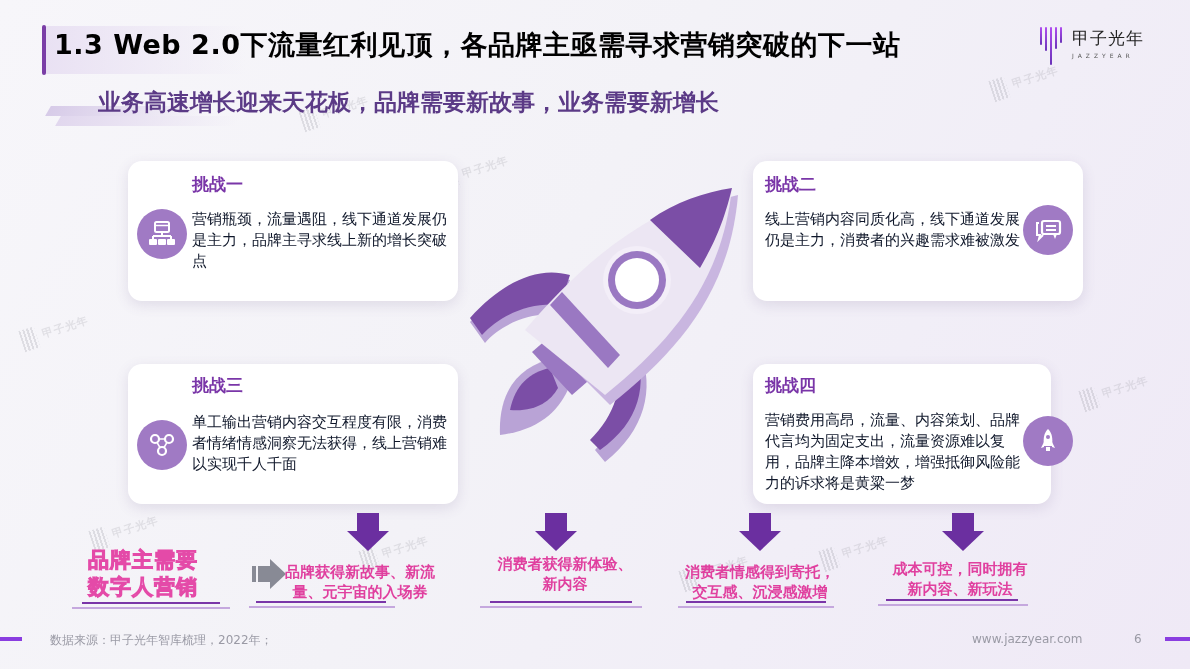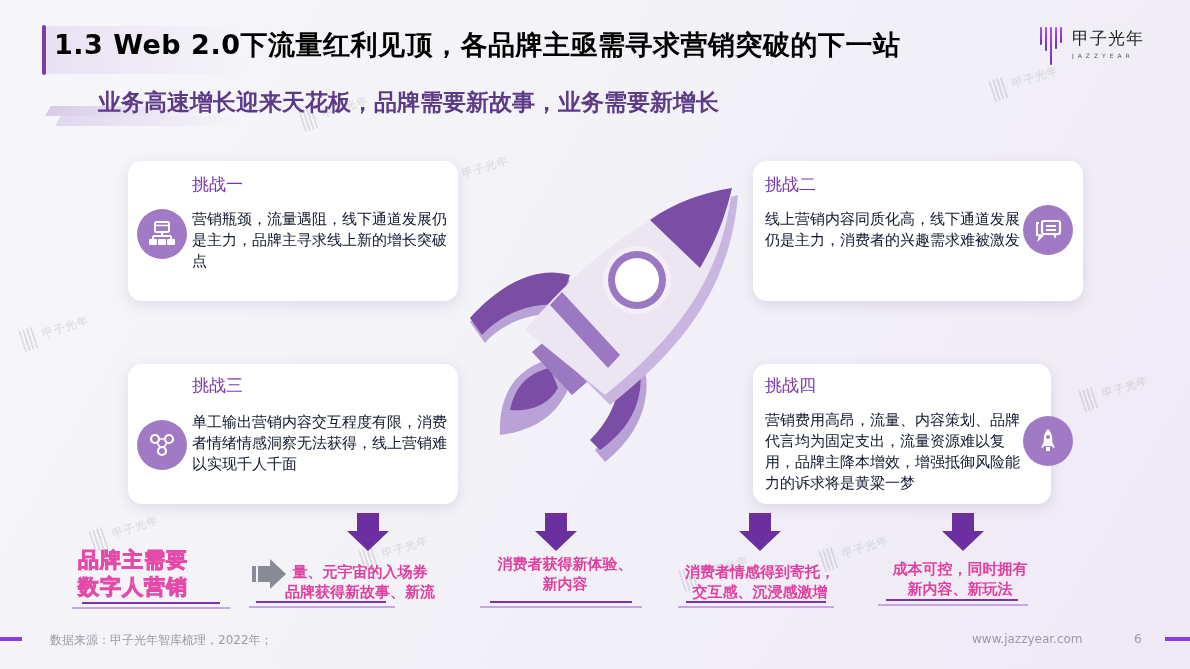--- a/index.html
+++ b/index.html
@@ -68,21 +68,21 @@
 
   
   .card {
     position: absolute;
     background: #fff;
     border-radius: 14px;
     box-shadow: 0 4px 14px rgba(90,70,130,0.14);
   }
   .card-title {
     position: absolute;
-    font-size: 17px; font-weight: normal; color: #7a36a8;
+    font-size: 17px; font-weight: bold; color: #7a36a8;
   }
   .card-body {
     position: absolute;
     font-size: 15px; line-height: 21px; color: #0f172a;
   }
   .icon-circle {
     position: absolute;
     width: 50px; height: 50px; border-radius: 50%;
     background: #a07ac4;
     display: flex; align-items: center; justify-content: center;
@@ -93,21 +93,21 @@
 
   
   .down-arrow { position: absolute; width: 46px; height: 40px; }
   .outcome {
     position: absolute; text-align: center;
     font-size: 15px; font-weight: bold; color: #e0409f; line-height: 20px;
   }
   .underline { position: absolute; height: 2px; background: #7a36a8; }
   .underline2 { position: absolute; height: 2px; background: #c5a8de; }
   .need {
-    position: absolute; left: 78px; top: 547px;
+    position: absolute; left: 88px; top: 547px;
     font-size: 21px; font-weight: bold; line-height: 27px; text-align: right;
     color: #f6a8de;
     -webkit-text-stroke: 1px #e44aa8;
     letter-spacing: 1px;
   }
   .right-arrow { position: absolute; left: 252px; top: 557px; width: 36px; height: 34px; }
 
   .footer-left-bar { position: absolute; left: 0; top: 637px; width: 22px; height: 4px; background: #8a3de0; }
   .footer-right-bar { position: absolute; left: 1165px; top: 637px; width: 25px; height: 4px; background: #8a3de0; }
   .source { position: absolute; left: 50px; top: 632px; font-size: 12px; color: #9a9aa5; }
@@ -261,22 +261,22 @@
 <div class="underline" style="left:82px;top:602px;width:138px"></div>
 <div class="underline2" style="left:72px;top:607px;width:158px"></div>
 
 <svg class="right-arrow" viewBox="0 0 36 34">
   <rect x="0" y="9" width="4" height="16" fill="#888a95"></rect>
   <rect x="6" y="9" width="14" height="16" fill="#888a95"></rect>
   <path d="M18 2 L34 17 L18 32 Z" fill="#888a95"></path>
 </svg>
 
 <div class="outcome" style="left:250px;top:562px;width:220px">
+  <div>品牌获得新故事、新流</div>
   <div>量、元宇宙的入场券</div>
-  <div>品牌获得新故事、新流</div>
 </div>
 <div class="underline" style="left:256px;top:601px;width:130px"></div>
 <div class="underline2" style="left:249px;top:606px;width:146px"></div>
 
 <div class="outcome" style="left:470px;top:554px;width:190px">
   <div>消费者获得新体验、</div>
   <div>新内容</div>
 </div>
 <div class="underline" style="left:490px;top:601px;width:142px"></div>
 <div class="underline2" style="left:480px;top:606px;width:162px"></div>

